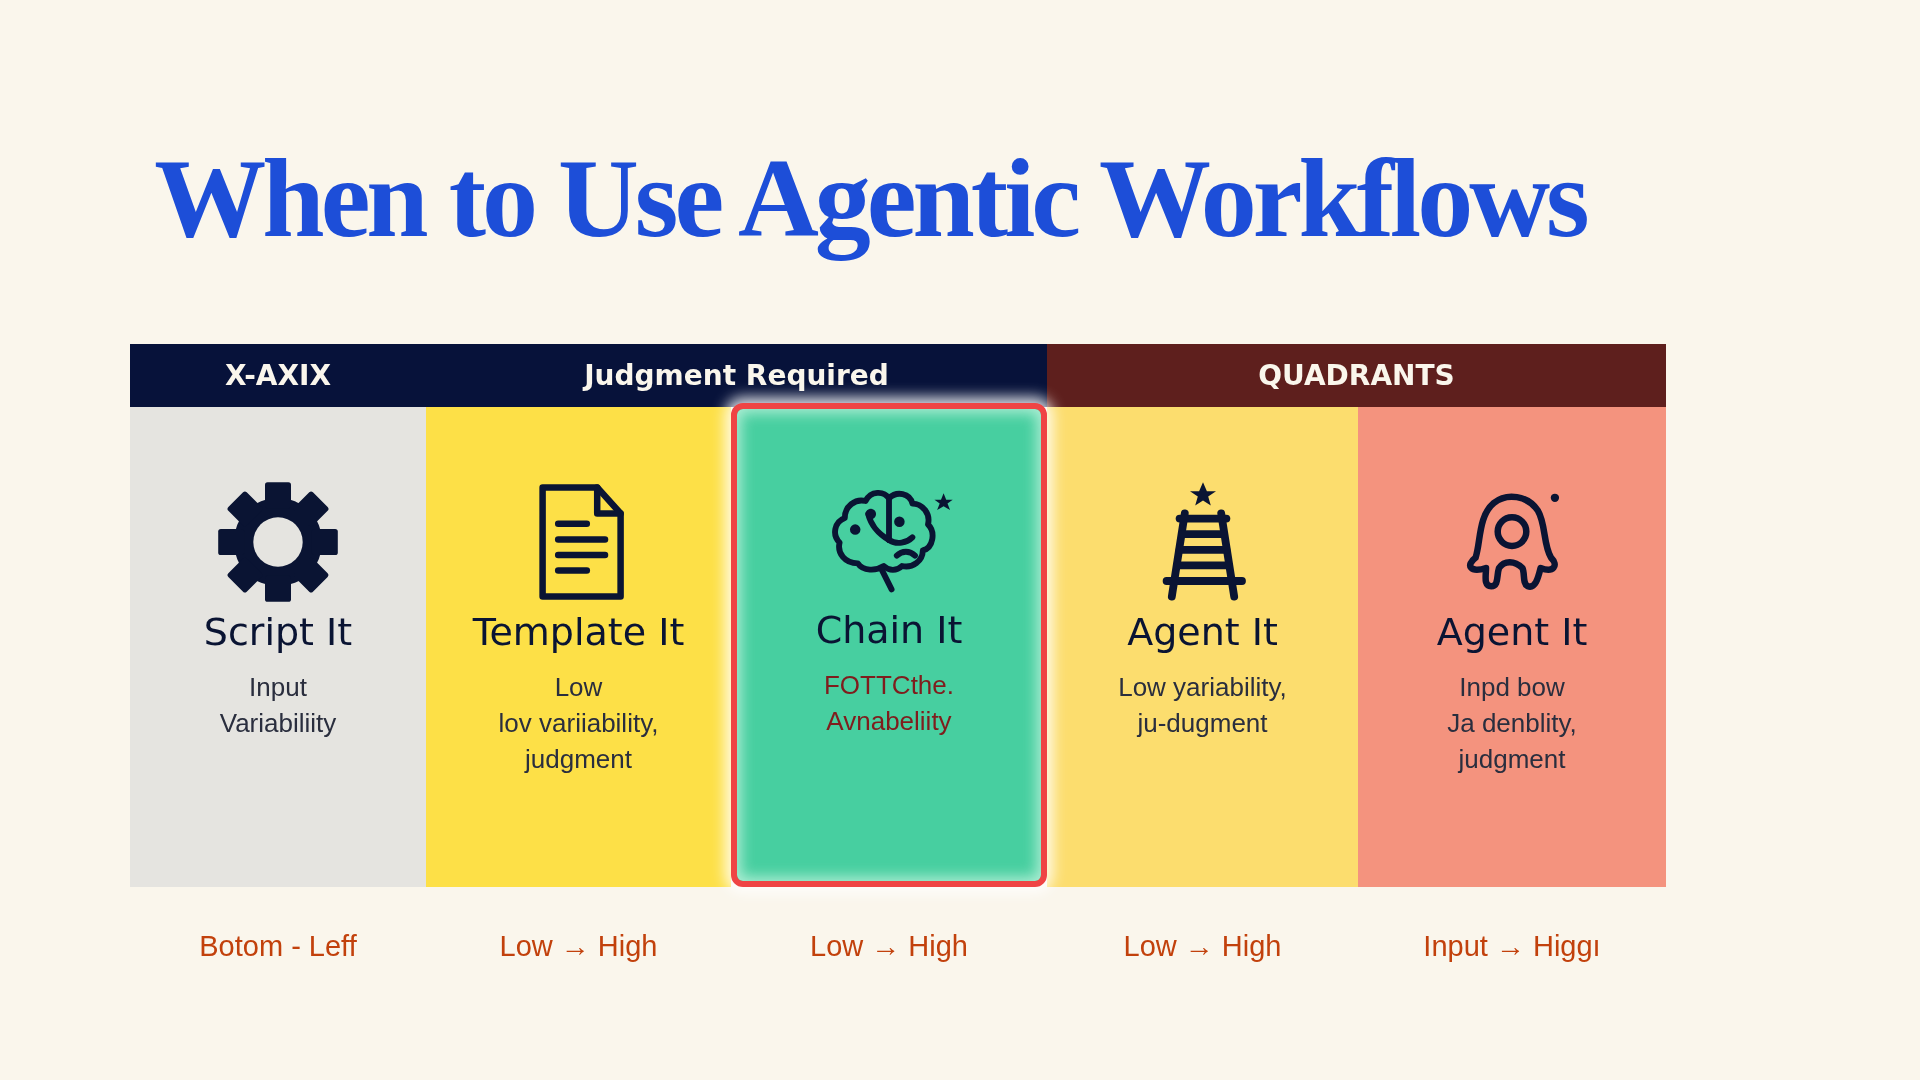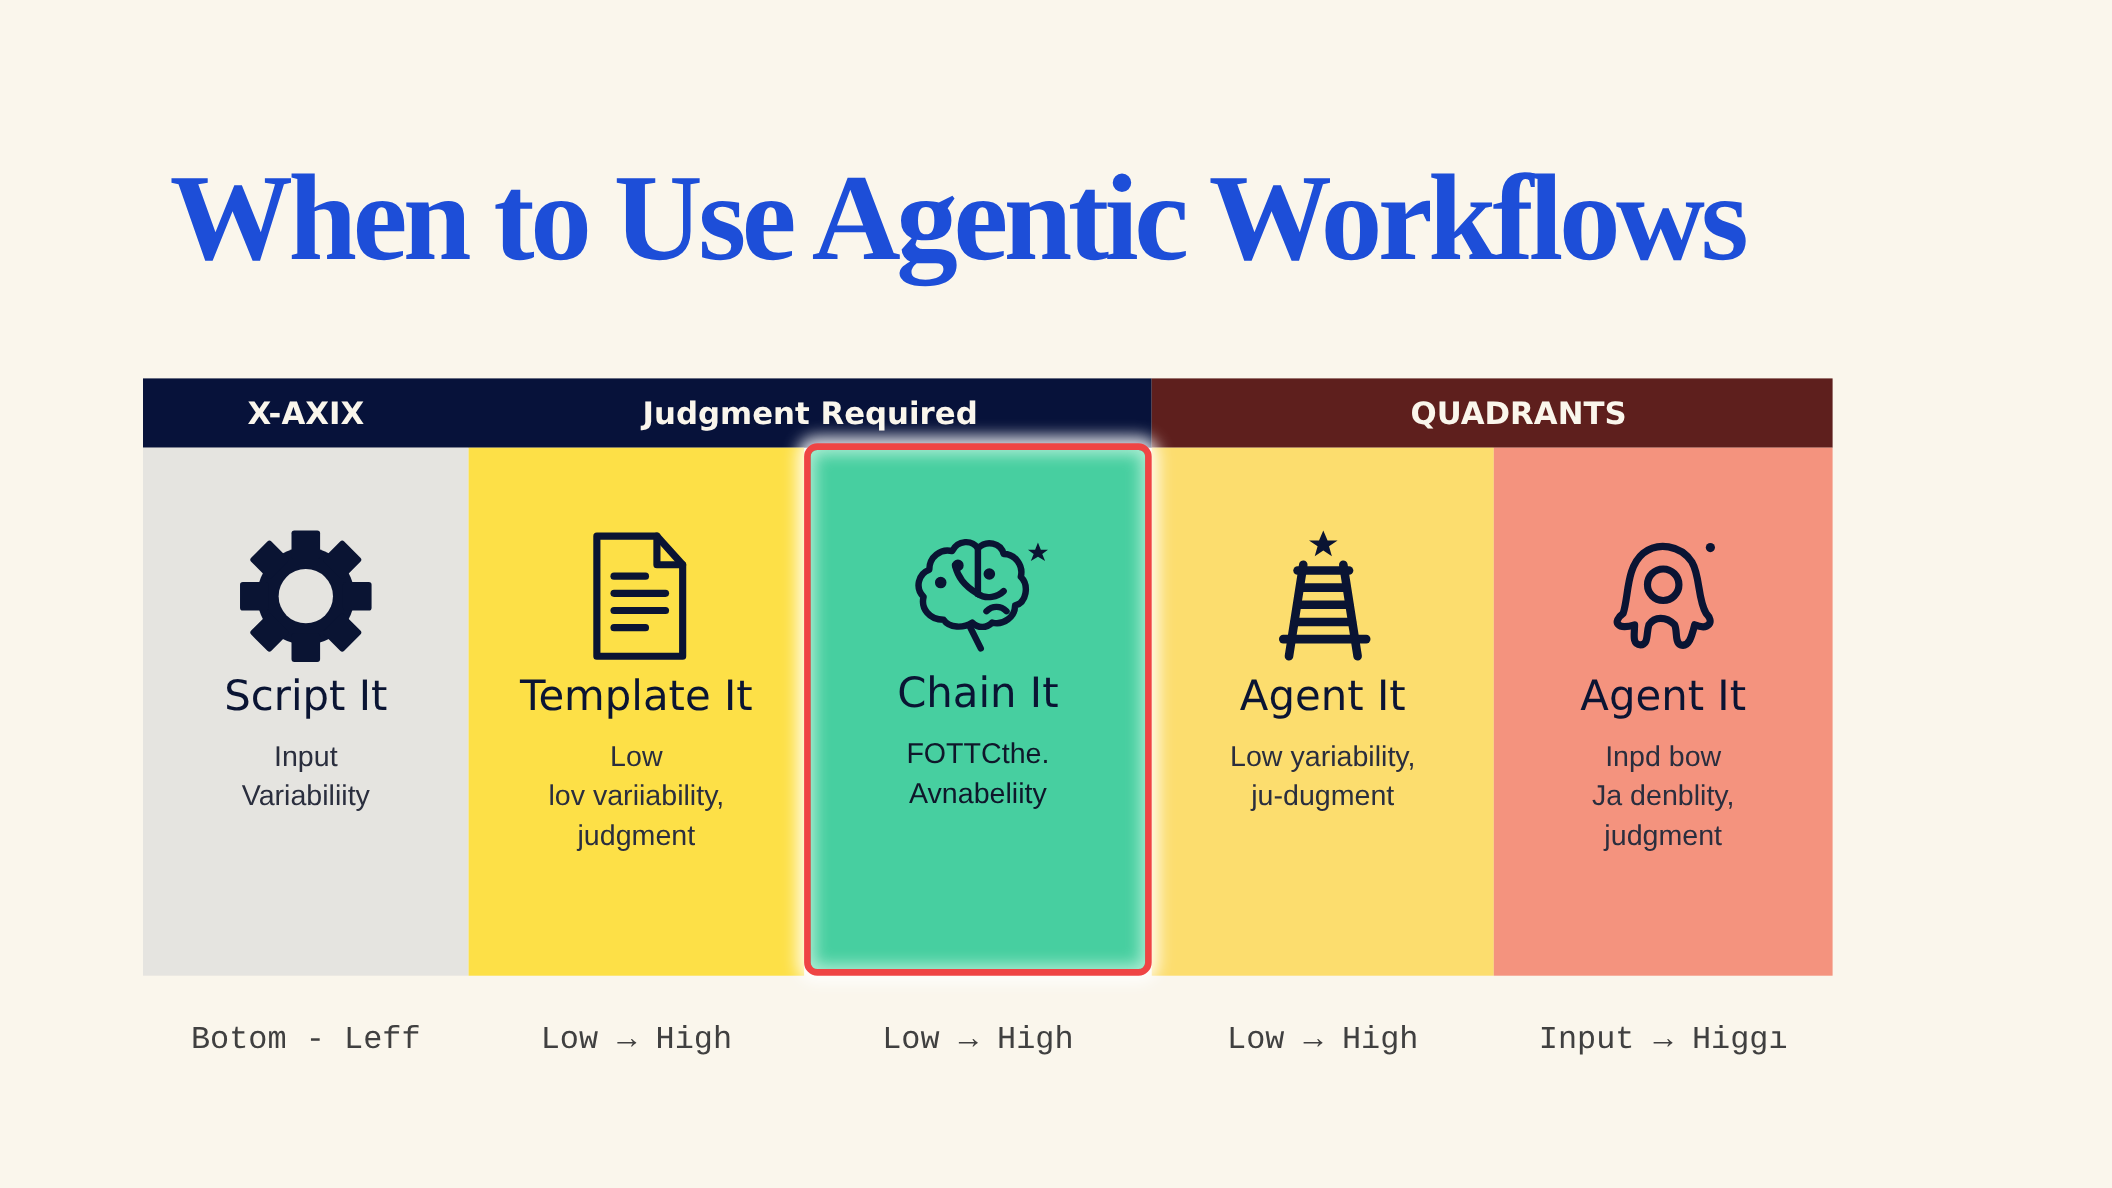--- a/index.html
+++ b/index.html
@@ -43,41 +43,41 @@
   }
 
   .col-script { left: 0; width: 296px; background: #E5E4E0; }
   .col-template { left: 296px; width: 305px; background: #fde047; }
   .col-chain { left: 601px; width: 316px; background: #47CFA0; z-index: 2;
     border: 6px solid #ef4444; border-radius: 12px;
     box-shadow: 0 0 14px 6px rgba(255,255,255,0.85), inset 0 0 14px 4px rgba(200,245,225,0.8);
     top: -4px; height: 484px;
   }
   .col-chain .icon { margin-top: 66px; }
-  .col-chain .desc { color: #0f172a; }
+  .col-chain .desc { color: #7f1d1d; }
   .col-agent1 { left: 917px; width: 311px; background: #FCDD6E; }
   .col-agent2 { left: 1228px; width: 308px; background: #F4937E; }
 
   .axis-labels { position: absolute; top: 918px; left: 130px; width: 1536px; height: 56px; }
   .axis-label {
     position: absolute; top: 0; height: 56px; line-height: 56px; text-align: center;
-    font-size: 29px; color: #404040; font-family: Liberation Mono, monospace; white-space: nowrap;
+    font-size: 29px; color: #c2410c; font-family: Liberation Sans, sans-serif; white-space: nowrap;
   }
 </style>
 </head>
 <body>
 
 <h1 class="title">When to Use Agentic Workflows</h1>
 
 <div class="header-bar">
   <div class="header-navy"></div>
   <div class="header-maroon"></div>
   <div class="header-label" style="left:0;width:296px;">X-AXIX</div>
   <div class="header-label" style="left:296px;width:621px;">Judgment Required</div>
-  <div class="header-label" style="left:917px;width:619px;margin-left:24px;">QUADRANTS</div>
+  <div class="header-label" style="left:917px;width:619px;">QUADRANTS</div>
 </div>
 
 <div class="columns">
 
   <div class="col col-script">
     <div class="icon">
       <svg viewBox="0 0 100 100">
         <g fill="#0A1433">
           <circle cx="50" cy="50" r="34"></circle>
           <g>

